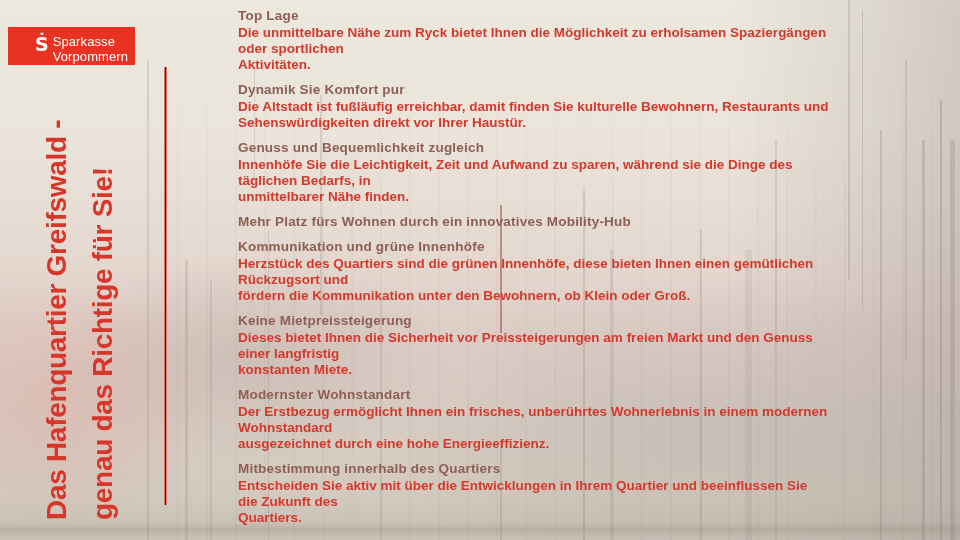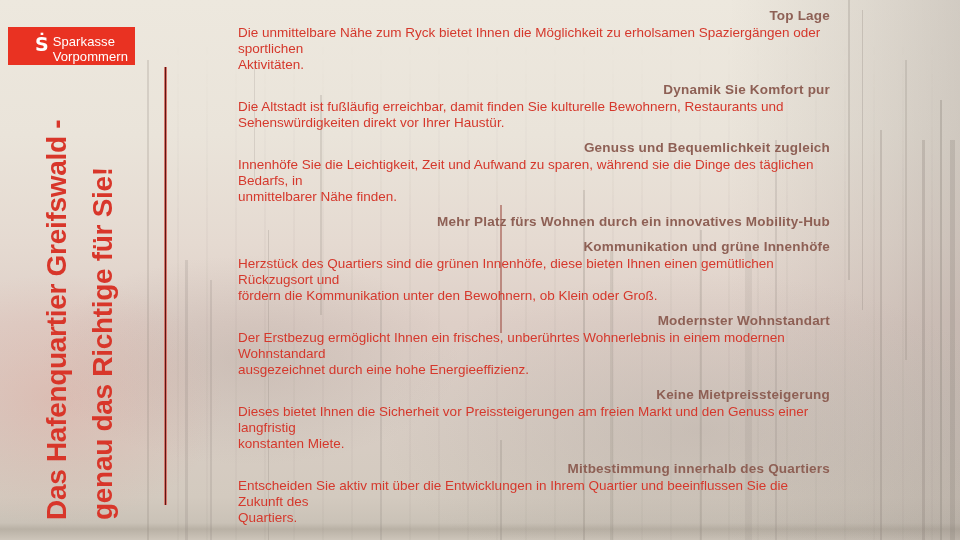--- a/index.html
+++ b/index.html
@@ -19,24 +19,24 @@
     position:absolute;left:150px;right:0;top:40px;bottom:0;
     background:repeating-linear-gradient(90deg, rgba(128,120,114,0) 0px, rgba(128,120,114,0) 27px, rgba(128,120,114,0.10) 28px, rgba(128,120,114,0) 29px);
     -webkit-mask-image:linear-gradient(180deg, transparent 0, #000 35%, #000 100%);
             mask-image:linear-gradient(180deg, transparent 0, #000 35%, #000 100%);
   }
   .m{position:absolute;display:block;background:#877e77;}
   .content{position:absolute;left:238px;top:8px;width:592px;}
   .sec{margin:0 0 9px 0;}
   .sec h2{
     margin:0 0 1px 0;font-size:13.5px;line-height:16px;font-weight:700;
-    letter-spacing:.2px;color:var(--heading-red,#8e6055);text-align:right;
+    letter-spacing:.2px;color:var(--heading-red,#8e6055);
   }
   .sec p{
-    margin:0;font-size:13.5px;line-height:16px;font-weight:400;
+    margin:0;font-size:13.5px;line-height:16px;font-weight:700;
     color:var(--body-red,#d5382c);white-space:pre-line;
   }
   .vtitle{
     position:absolute;left:34px;top:520px;width:432px;height:94px;
     transform:rotate(-90deg);transform-origin:0 0;
     color:var(--title-red,#d8362a);font-weight:700;font-size:28px;line-height:46px;
     letter-spacing:-0.3px;white-space:nowrap;
   }
   .vline{
     position:absolute;left:164px;top:67px;width:1px;height:438px;
@@ -118,28 +118,28 @@
     </section>
     <section class="sec">
       <h2>Mehr Platz fürs Wohnen durch ein innovatives Mobility-Hub</h2>
     </section>
     <section class="sec">
       <h2>Kommunikation und grüne Innenhöfe</h2>
       <p>Herzstück des Quartiers sind die grünen Innenhöfe, diese bieten Ihnen einen gemütlichen Rückzugsort und
 fördern die Kommunikation unter den Bewohnern, ob Klein oder Groß.</p>
     </section>
     <section class="sec">
+      <h2>Keine Mietpreissteigerung</h2>
+      <p>Dieses bietet Ihnen die Sicherheit vor Preissteigerungen am freien Markt und den Genuss einer langfristig
+konstanten Miete.</p>
+    </section>
+    <section class="sec">
       <h2>Modernster Wohnstandart</h2>
       <p>Der Erstbezug ermöglicht Ihnen ein frisches, unberührtes Wohnerlebnis in einem modernen Wohnstandard
 ausgezeichnet durch eine hohe Energieeffizienz.</p>
-    </section>
-    <section class="sec">
-      <h2>Keine Mietpreissteigerung</h2>
-      <p>Dieses bietet Ihnen die Sicherheit vor Preissteigerungen am freien Markt und den Genuss einer langfristig
-konstanten Miete.</p>
     </section>
     <section class="sec">
       <h2>Mitbestimmung innerhalb des Quartiers</h2>
       <p>Entscheiden Sie aktiv mit über die Entwicklungen in Ihrem Quartier und beeinflussen Sie die Zukunft des
 Quartiers.</p>
     </section>
 
   </main>
 
 </div>

